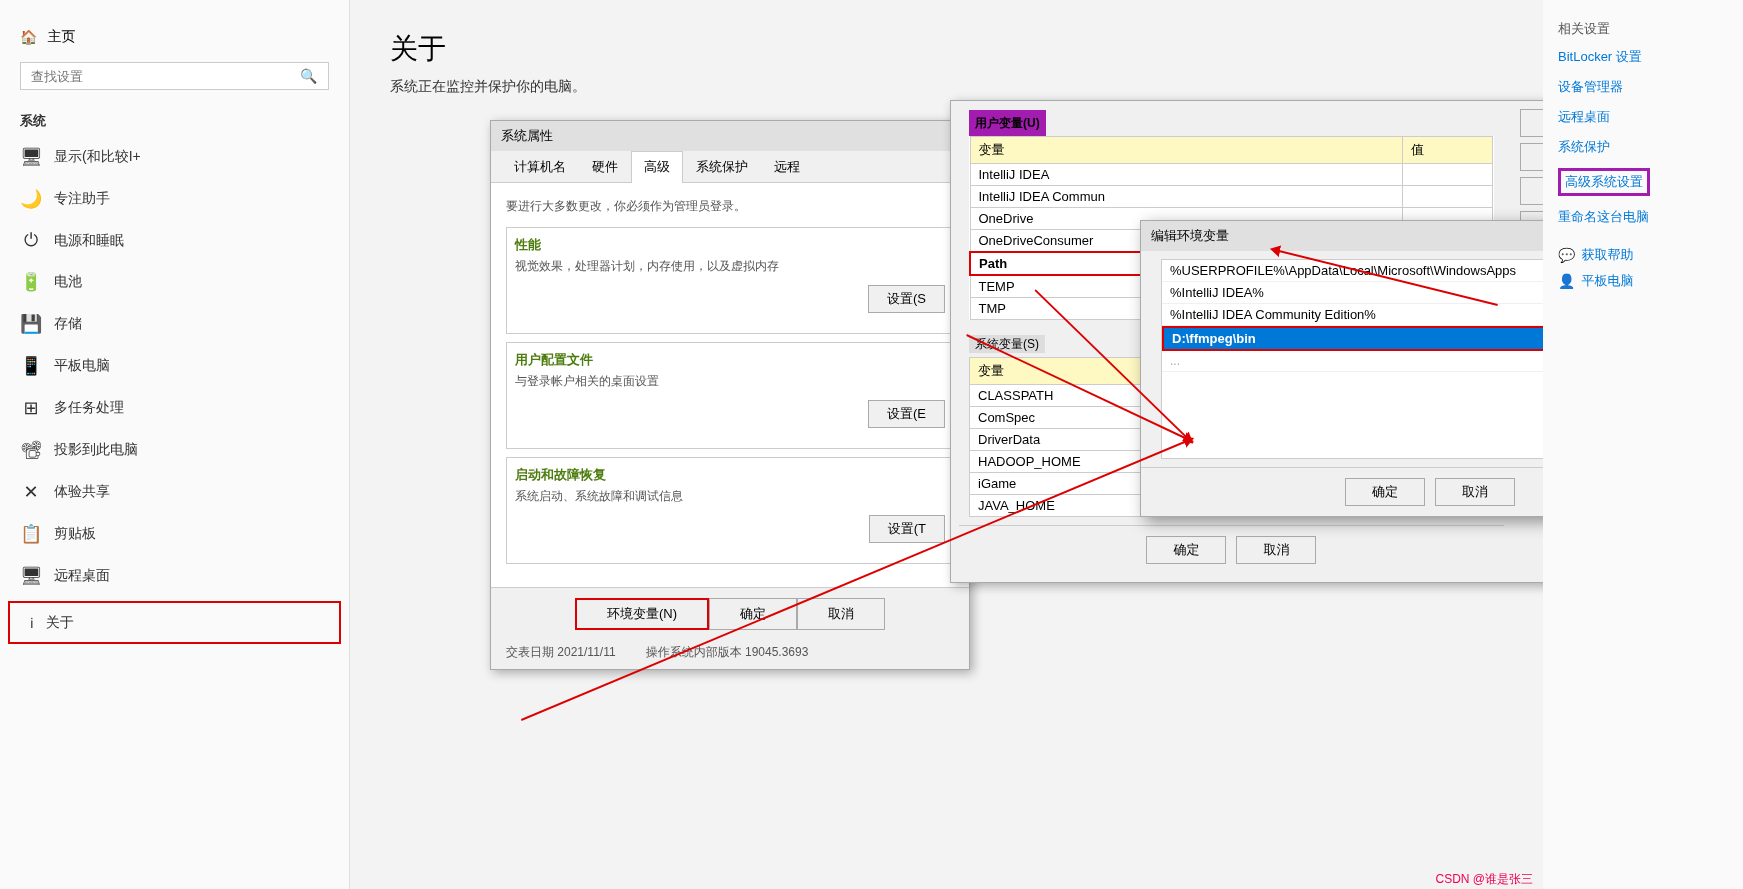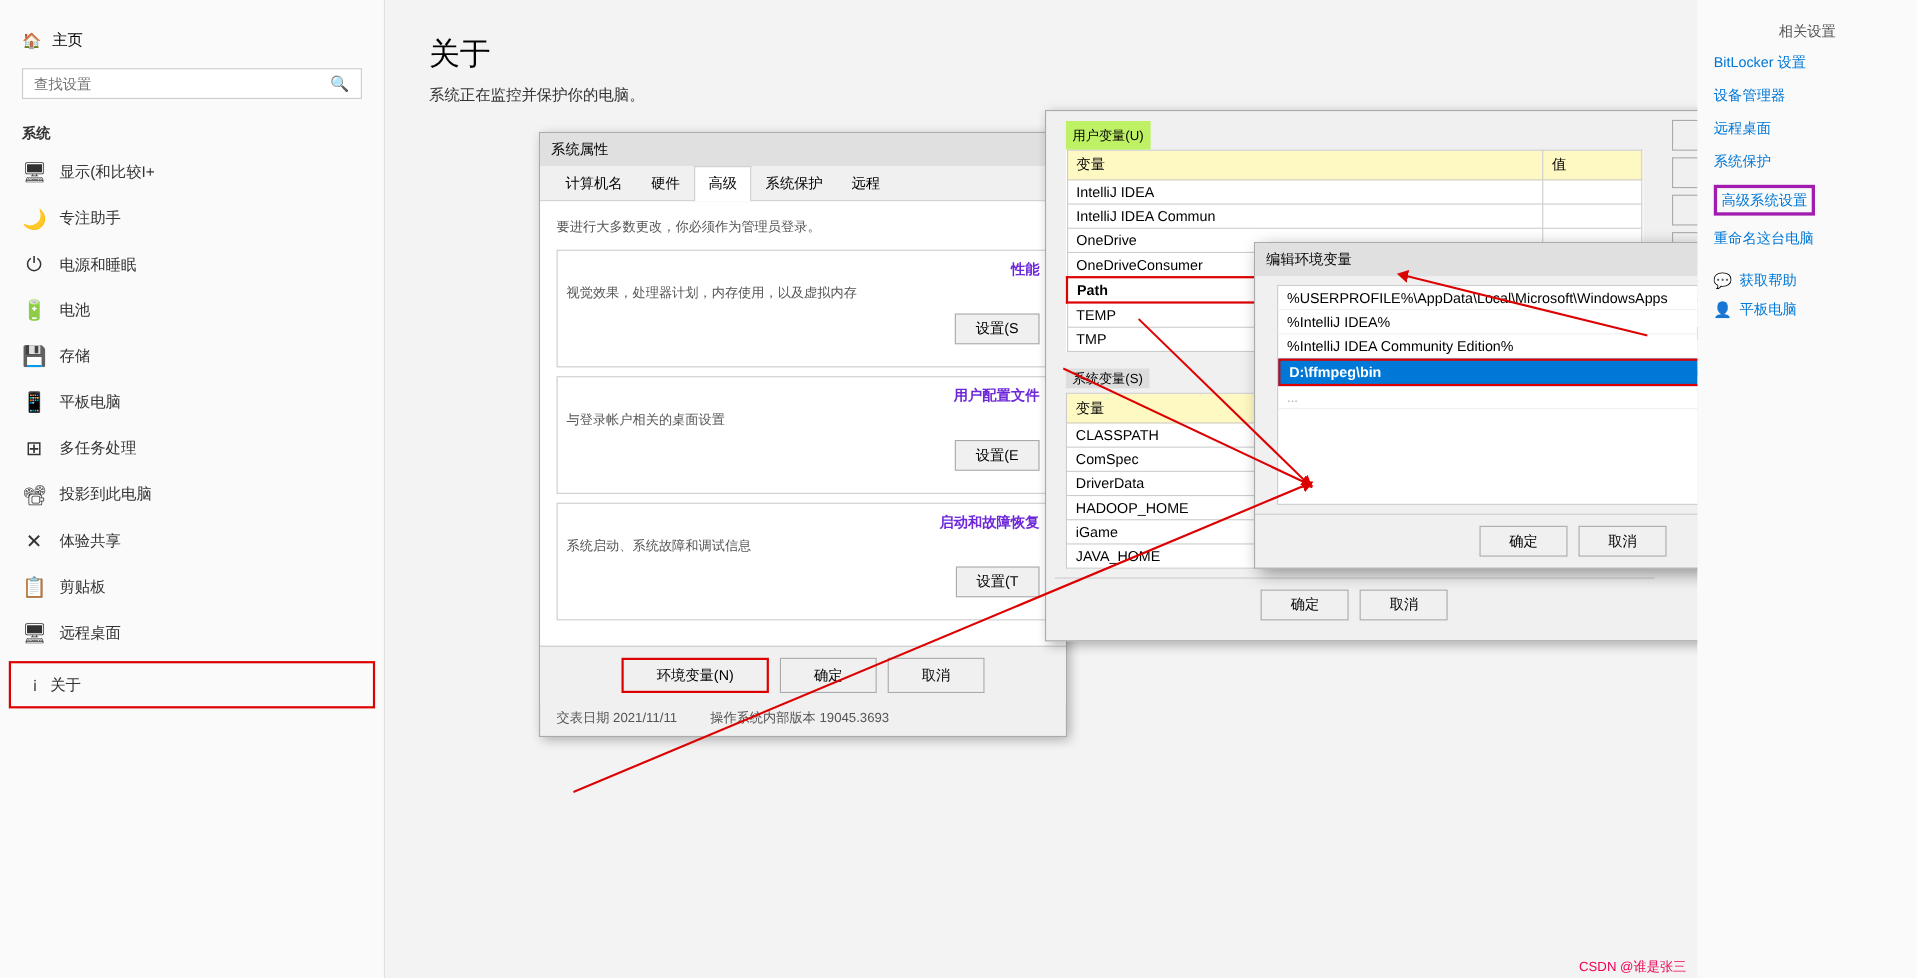--- a/index.html
+++ b/index.html
@@ -17,21 +17,21 @@
     .sidebar-item-label { font-size: 14px; }
     .sidebar-about { display: flex; align-items: center; gap: 12px; padding: 10px 20px; cursor: pointer; color: #333; border: 2px solid #d00; margin: 4px 8px; }
 
     
     .main { flex: 1; padding: 30px 40px; position: relative; overflow: hidden; }
     .page-title { font-size: 28px; font-weight: 300; margin-bottom: 10px; }
     .page-subtitle { font-size: 14px; color: #333; margin-bottom: 20px; }
 
     
     .right-panel { width: 200px; padding: 20px 15px; background: #fafafa; flex-shrink: 0; }
-    .right-title { font-size: 13px; color: #555; margin-bottom: 10px; text-align: center; }
+    .right-title { font-size: 13px; color: #555; margin-bottom: 10px; }
     .right-link { color: #0078d7; font-size: 13px; cursor: pointer; display: block; margin-bottom: 12px; text-decoration: none; }
     .right-link.highlighted { color: #0078d7; border: 2px solid #d00; padding: 2px 4px; display: inline-block; }
     .right-section { margin-top: 20px; }
 
     
     .dialog-system-props {
       position: absolute;
       top: 120px; left: 140px;
       width: 480px;
       background: #f0f0f0;
@@ -45,25 +45,25 @@
       font-size: 13px;
       display: flex;
       justify-content: space-between;
       align-items: center;
     }
     .dialog-close-btn { cursor: pointer; font-size: 12px; background: none; border: none; }
     .dialog-tabs { display: flex; background: #f0f0f0; border-bottom: 1px solid #ccc; padding: 0 10px; }
     .dialog-tab { padding: 6px 12px; font-size: 13px; cursor: pointer; border: 1px solid transparent; border-bottom: none; }
     .dialog-tab.active { background: #fff; border-color: #ccc; border-bottom-color: #fff; margin-bottom: -1px; }
     .dialog-body { padding: 15px; background: #fff; }
-    .dialog-section-title { font-weight: bold; font-size: 13px; margin-bottom: 4px; color: #6d28d9; text-align: right; }
+    .dialog-section-title { font-weight: bold; font-size: 13px; margin-bottom: 4px; color: #4d7c0f; }
     .dialog-section-desc { font-size: 12px; color: #555; margin-bottom: 10px; }
     .dialog-btn-row { display: flex; justify-content: flex-end; margin-top: 8px; margin-bottom: 12px; }
     .dialog-btn { padding: 4px 18px; font-size: 13px; background: #f0f0f0; border: 1px solid #aaa; cursor: pointer; margin-left: 6px; }
-    .dialog-footer { display: flex; justify-content: center; gap: 10px; padding: 10px; border-top: 1px solid #ccc; background: #f0f0f0; }
+    .dialog-footer { display: flex; justify-content: center; padding: 10px; border-top: 1px solid #ccc; background: #f0f0f0; }
     .footer-btn { padding: 5px 30px; font-size: 13px; background: #f0f0f0; border: 1px solid #aaa; cursor: pointer; }
     .env-btn-special { border: 2px solid #d00; }
 
     
     .dialog-env-vars {
       position: absolute;
       top: 100px; left: 600px;
       width: 680px;
       background: #f0f0f0;
       border: 1px solid #aaa;
@@ -222,21 +222,21 @@
       <span>操作系统内部版本 <span>19045.3693</span></span>
     </div>
   </div>
 
   <div class="dialog-env-vars">
     <div style="display:flex;gap:0;">
       <div style="flex:1;padding:8px;">
 
         <div class="env-section">
           <div class="env-section-title">
-            <span style="background:#bef264;padding:6px 6px;font-size:12px;">用户变量(U)</span>
+            <span style="background:#a21caf;padding:6px 6px;font-size:12px;font-weight:bold;">用户变量(U)</span>
           </div>
           <table class="env-table">
             <thead>
               <tr>
                 <th>变量</th>
                 <th>值</th>
               </tr>
             </thead>
             <tbody>
               <tr>

